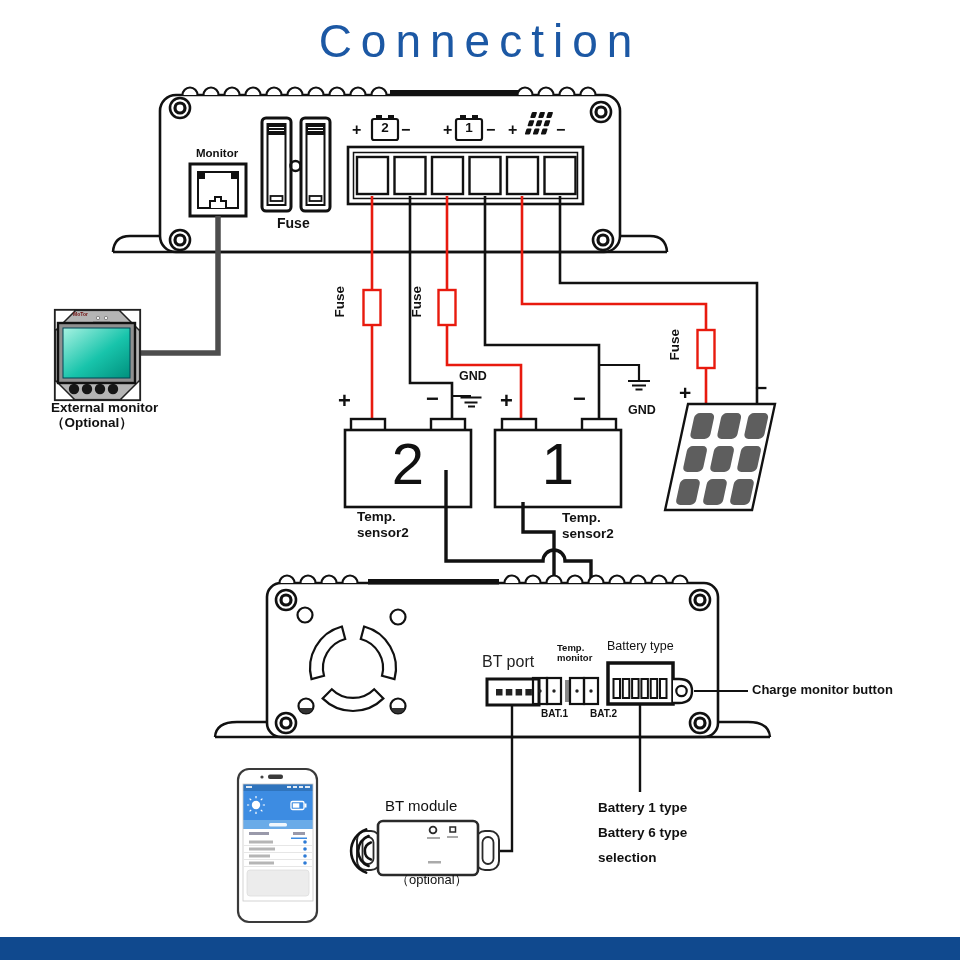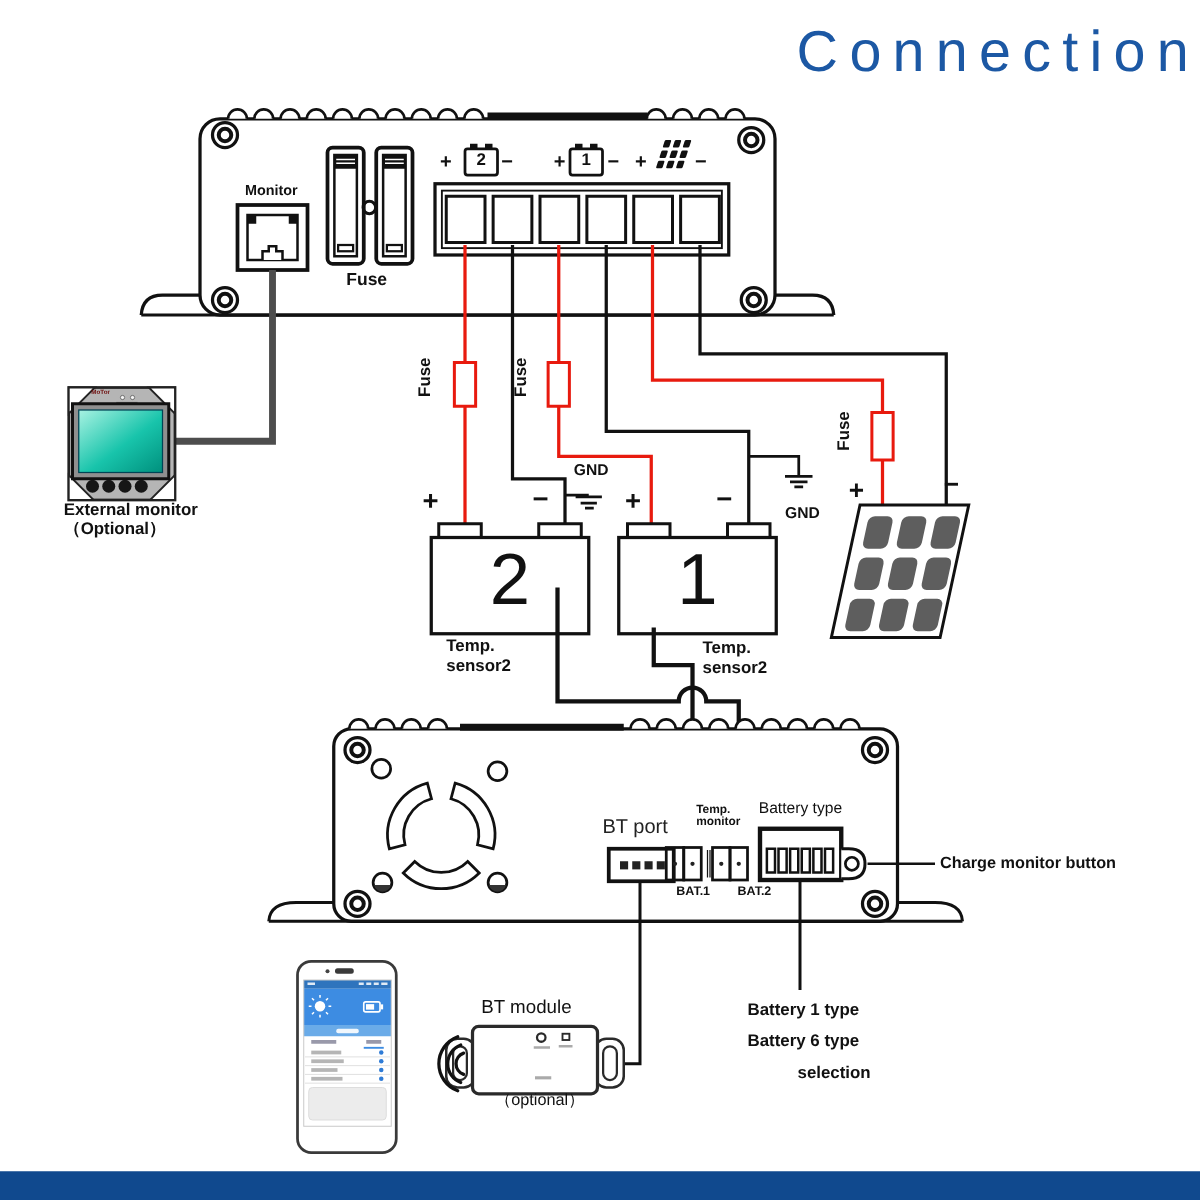--- a/index.html
+++ b/index.html
@@ -3,21 +3,21 @@
 <meta charset="utf-8">
 <style>
   html,body{margin:0;padding:0;background:#fff;width:960px;height:960px;overflow:hidden;}
   #stage{position:relative;width:960px;height:960px;font-family:"Liberation Sans",sans-serif;}
   #art{position:absolute;left:0;top:0;}
   .lbl{position:absolute;font-family:"Liberation Sans",sans-serif;font-weight:bold;color:#111;
        white-space:nowrap;font-size:13.5px;line-height:1.1;}
   .reg{font-weight:400;}
   .vert{writing-mode:vertical-rl;transform:rotate(180deg);}
   .ctr{text-align:center;}
-  #title{left:0;right:0;top:16px;text-align:right;font-size:46px;font-weight:400;
+  #title{left:0;right:0;top:16px;text-align:center;font-size:46px;font-weight:400;
          letter-spacing:9px;color:#1c58a4;}
   .sign{font-size:16px;}
   .bsign{font-size:22px;}
   .bignum{font-size:58px;font-weight:400;}
   #footer{position:absolute;left:0;top:937px;width:960px;height:23px;background:#10498e;}
 </style>
 </head>
 <body>
 
 <div id="stage">
@@ -362,16 +362,16 @@
 <div class="lbl reg" style="left:607px;top:640px;font-size:12.5px;">Battery type</div>
 <div class="lbl" style="left:541px;top:708px;font-size:10px;">BAT.1</div>
 <div class="lbl" style="left:590px;top:708px;font-size:10px;">BAT.2</div>
 <div class="lbl" style="left:752px;top:683px;font-size:13px;">Charge monitor button</div>
 
 <div class="lbl reg" style="left:385px;top:798px;font-size:15px;">BT module</div>
 <div class="lbl reg" style="left:396px;top:873px;font-size:13px;">（optional）</div>
 
 <div class="lbl" style="left:598px;top:801px;">Battery 1 type</div>
 <div class="lbl" style="left:598px;top:826px;">Battery 6 type</div>
-<div class="lbl" style="left:598px;top:851px;margin-left:40px;">selection</div>
+<div class="lbl" style="left:598px;top:851px;">selection</div>
 
 <div id="footer"></div>
 </div>
 
 </body></html>

